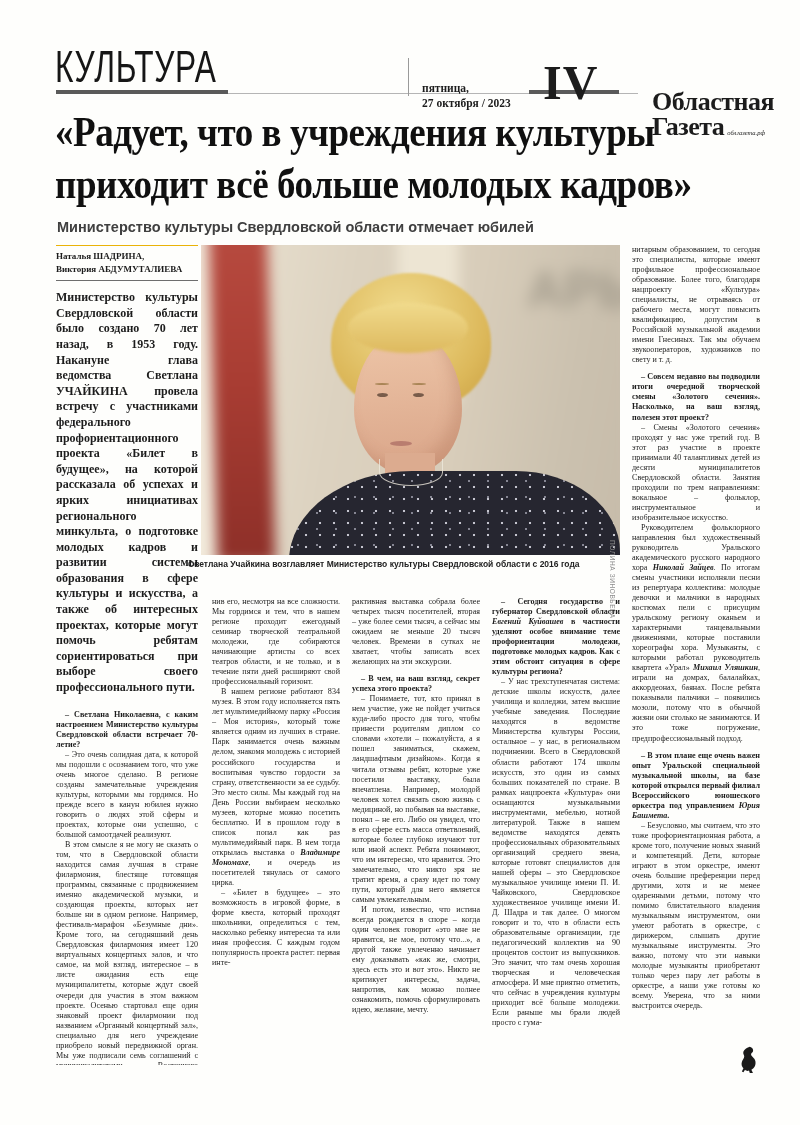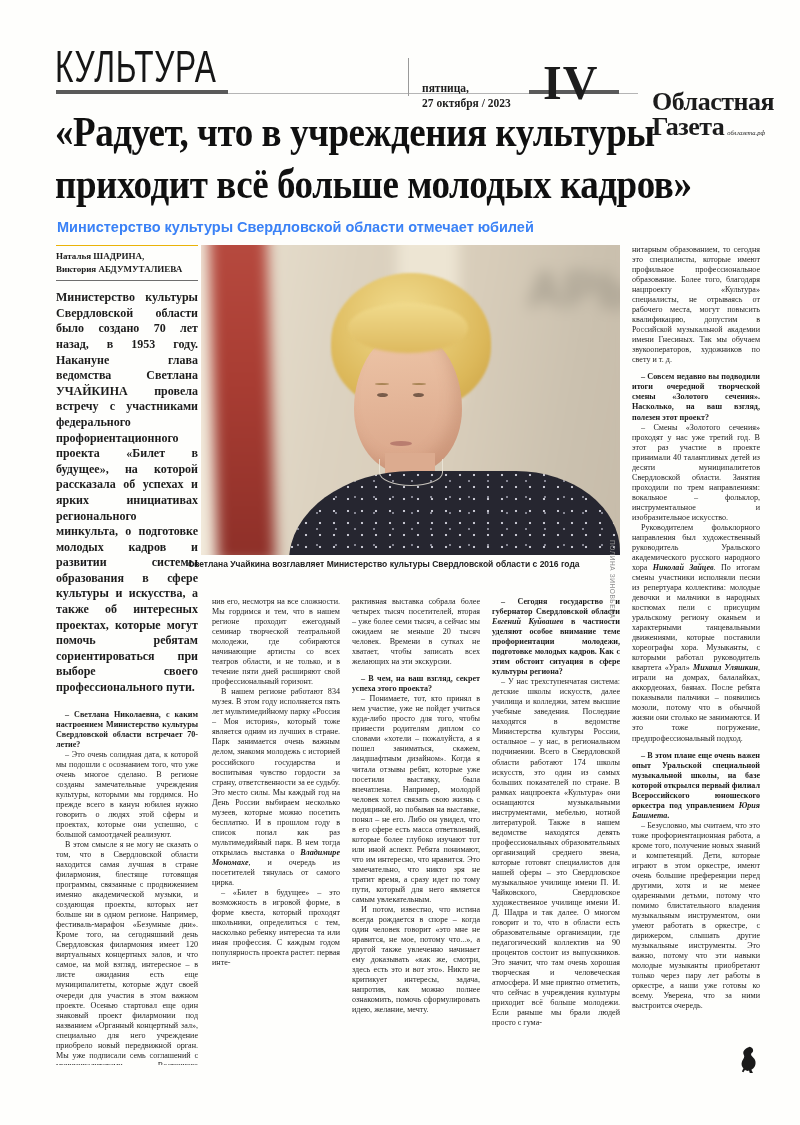--- a/index.html
+++ b/index.html
@@ -93,21 +93,21 @@
     <div>27 октября / 2023</div>
   </div>
   <div class="page-number">IV</div>
   <div class="masthead">
     <div>Областная</div>
     <div><span>Газета</span><span class="site">облгазета.рф</span></div>
   </div>
 
   <h1 class="headline" style="margin:0">«Радует, что в учреждения культуры
 приходит всё больше молодых кадров»</h1>
-  <div class="dek" style="color: #3b82f6;">Министерство культуры Свердловской области отмечает юбилей</div>
+  <div class="dek" style="color: #404040;">Министерство культуры Свердловской области отмечает юбилей</div>
 
   <div class="photo">
     <div class="photo-bg">
       <div class="band-cream"></div>
       <div class="band-red"></div>
       <div class="band-light"></div>
       <div class="bg-letters">АРЫ</div>
     </div>
     <div class="hair"></div>
     <div class="face"></div>

